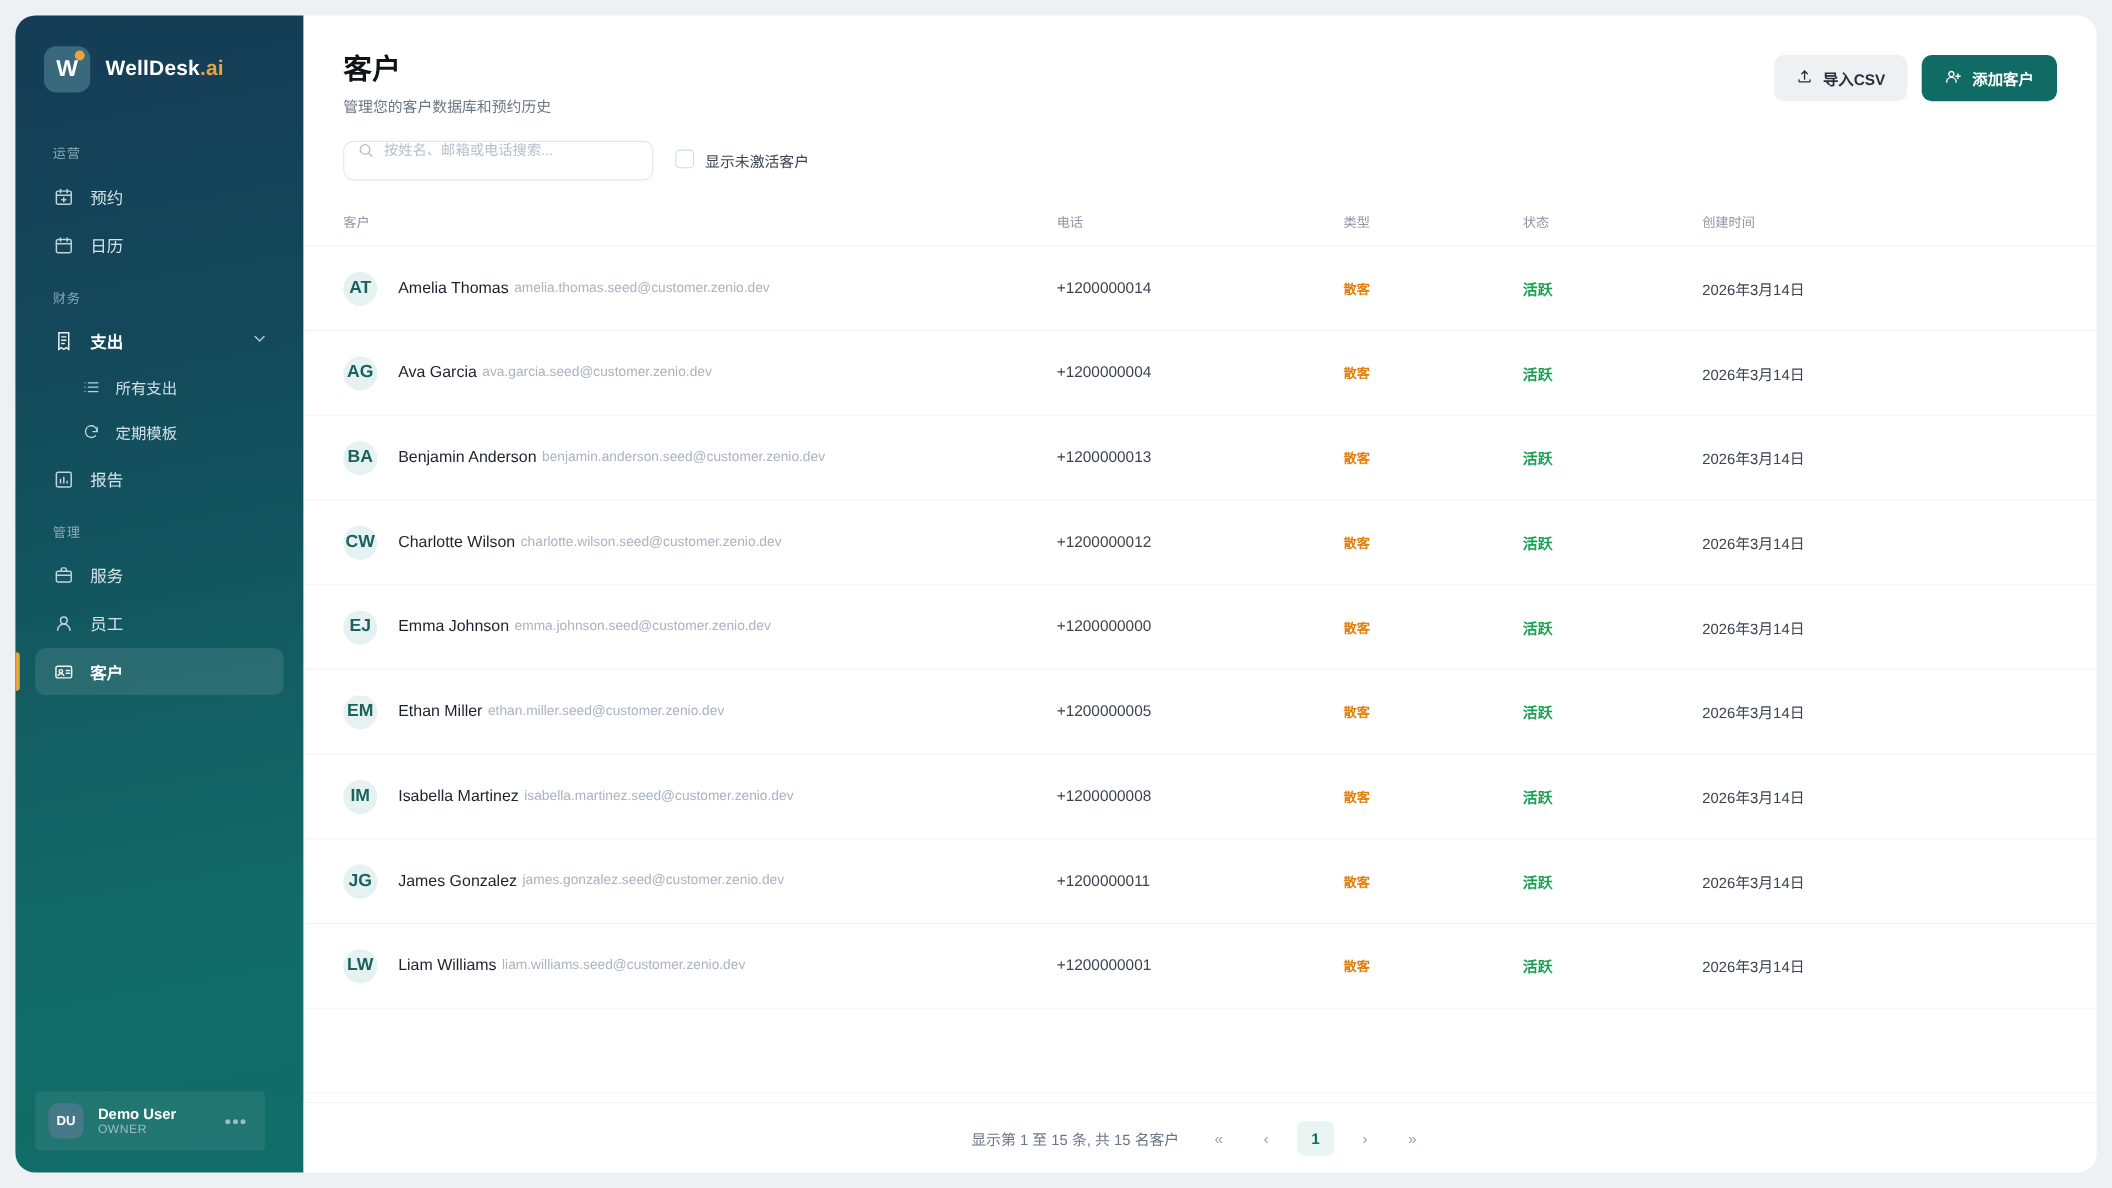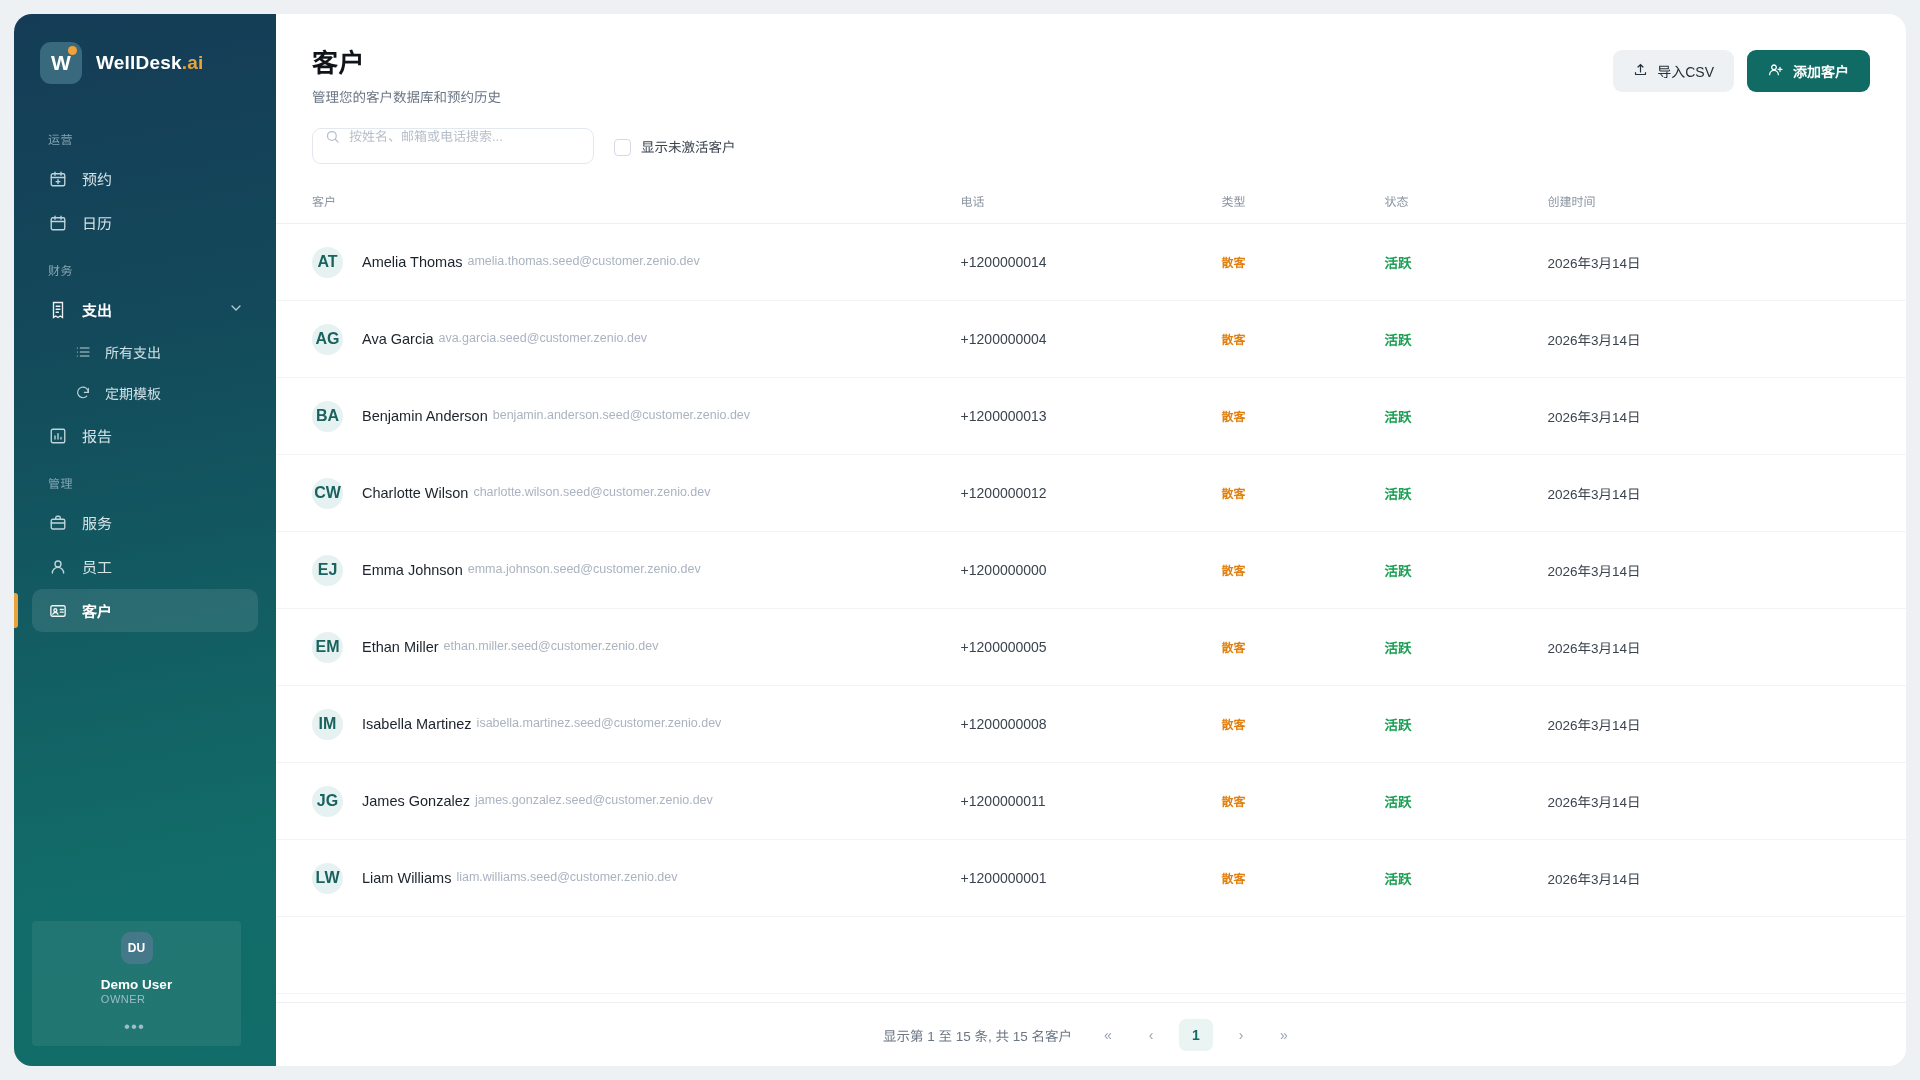--- a/index.html
+++ b/index.html
@@ -87,21 +87,20 @@
   }
   .nav-sub .ico { width: 16px; height: 16px; flex: 0 0 16px; display:flex; align-items:center; justify-content:center; opacity:.9;}
 
   .user-card {
     margin: 0 35px 20px 18px;
     background: rgba(255,255,255,0.07);
     border-radius: 4px;
     display: flex; align-items: center; gap: 13px;
     padding: 11px 12px;
     cursor: pointer;
-    flex-direction: column;
   }
   .user-avatar {
     width: 32px; height: 32px; border-radius: 9px;
     background: #45798a; color: #ffffff;
     display: flex; align-items: center; justify-content: center;
     font-size: 12px; font-weight: bold; flex: 0 0 32px;
   }
   .user-meta { display: flex; flex-direction: column; gap: 1px; flex: 1 1 auto;}
   .user-name { font-size: 13.5px; color: #ffffff; font-weight: bold; }
   .user-role { font-size: 11px; color: #9dbcc6; letter-spacing: .5px;}
@@ -122,40 +121,40 @@
   }
   .page-title { font-size: 26px; font-weight: bold; color: #101418; letter-spacing: .5px;}
   .page-sub { font-size: 13.5px; color: #6b7684; margin-top: 7px; }
   .head-actions { margin-left: auto; display: flex; align-items: center; gap: 13px; padding-top: 8px;}
   .btn {
     display: inline-flex; align-items: center; gap: 9px;
     border-radius: 9px; font-size: 14px; cursor: pointer;
     border: none; font-family: inherit;
   }
   .btn-secondary {
-    background: #eef1f4; color: #26303a; padding: 11px 20px; font-weight: normal;
+    background: #eef1f4; color: #26303a; padding: 11px 20px; font-weight: bold;
   }
   .btn-primary {
     background: #0f6b63; color: #ffffff; padding: 11px 21px; font-weight: bold;
   }
 
   .filters { display: flex; align-items: center; gap: 20px; padding: 22px 36px 0 36px; }
   .search-box {
     width: 282px; height: 36px;
     border: 1px solid #e3e8ee; border-radius: 9px;
     display: flex; align-items: flex-start; gap: 9px;
     padding: 0 12px;
     background: #ffffff;
   }
   .search-box input {
     border: none; outline: none; font-size: 13px; color: #2a323c;
     font-family: inherit; flex: 1 1 auto; background: transparent;
   }
   .search-box input::placeholder { color: #b7bfca; }
-  .check-row { display: flex; align-items: flex-end; gap: 10px; cursor: pointer;}
+  .check-row { display: flex; align-items: flex-start; gap: 10px; cursor: pointer;}
   .checkbox {
     width: 17px; height: 17px; border: 1.5px solid #d3dae2; border-radius: 4px; background: #fff;
   }
   .check-label { font-size: 13.5px; color: #3a434e; }
 
   
   .table-wrap { margin-top: 18px; flex: 1 1 auto; overflow: hidden; position: relative;}
   table { width: 100%; border-collapse: collapse; table-layout: fixed; }
   thead th {
     text-align: left; font-size: 12px; color: #8d97a4; font-weight: normal;

